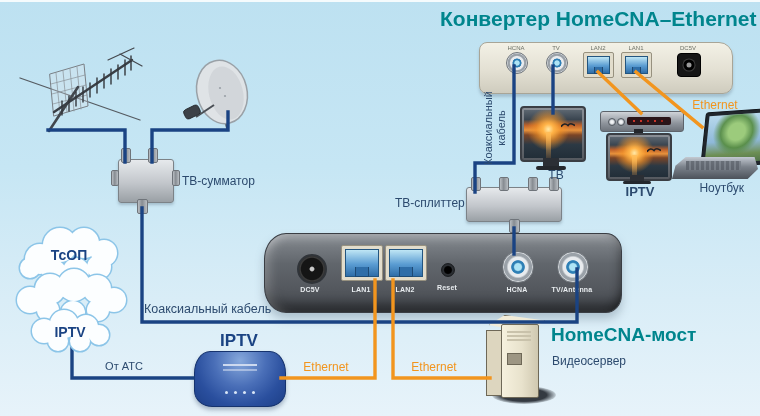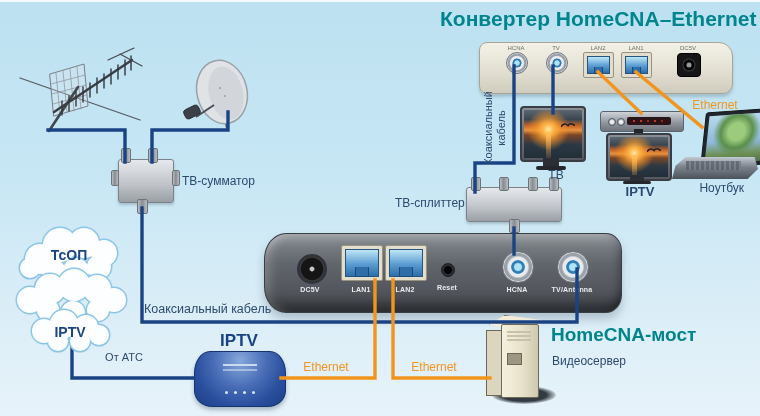--- a/index.html
+++ b/index.html
@@ -309,21 +309,21 @@
   <div class="abs cloud-txt" style="left:29px;top:247px;width:80px;">ТсОП</div>
   <div class="abs cloud-txt" style="left:30px;top:324px;width:80px;">IPTV</div>
 
   <div class="abs lbl" style="left:182px;top:175px;">ТВ-сумматор</div>
   <div class="abs lbl" style="left:395px;top:197px;">ТВ-сплиттер</div>
   <div class="abs lbl" style="left:144px;top:303px;font-size:12.5px;">Коаксиальный кабель</div>
   <div class="abs vert-coax" style="left:440px;top:115px;">
     <span style="display:block;">Коаксиальный</span>
     <span style="display:block;">кабель</span>
   </div>
-  <div class="abs lbl" style="left:100px;top:351px;width:48px;font-size:11px;text-align:center;">От АТС</div>
+  <div class="abs lbl" style="left:100px;top:360px;width:48px;font-size:11px;text-align:center;">От АТС</div>
 
   <div class="abs orange-lbl" style="left:299px;top:360px;width:54px;text-align:center;">Ethernet</div>
   <div class="abs orange-lbl" style="left:407px;top:360px;width:54px;text-align:center;">Ethernet</div>
   <div class="abs orange-lbl" style="left:688px;top:98px;width:54px;text-align:center;">Ethernet</div>
 
   <div class="abs lbl lbl-bold" style="left:194px;top:332px;width:90px;font-size:17px;text-align:center;">IPTV</div>
   <div class="abs lbl" style="left:532px;top:169px;width:48px;text-align:center;">ТВ</div>
   <div class="abs lbl" style="left:612px;top:185px;width:56px;text-align:center;font-weight:bold;font-size:13px;">IPTV</div>
   <div class="abs lbl" style="left:672px;top:182px;width:72px;text-align:right;">Ноутбук</div>
   <div class="abs lbl" style="left:552px;top:355px;">Видеосервер</div>

